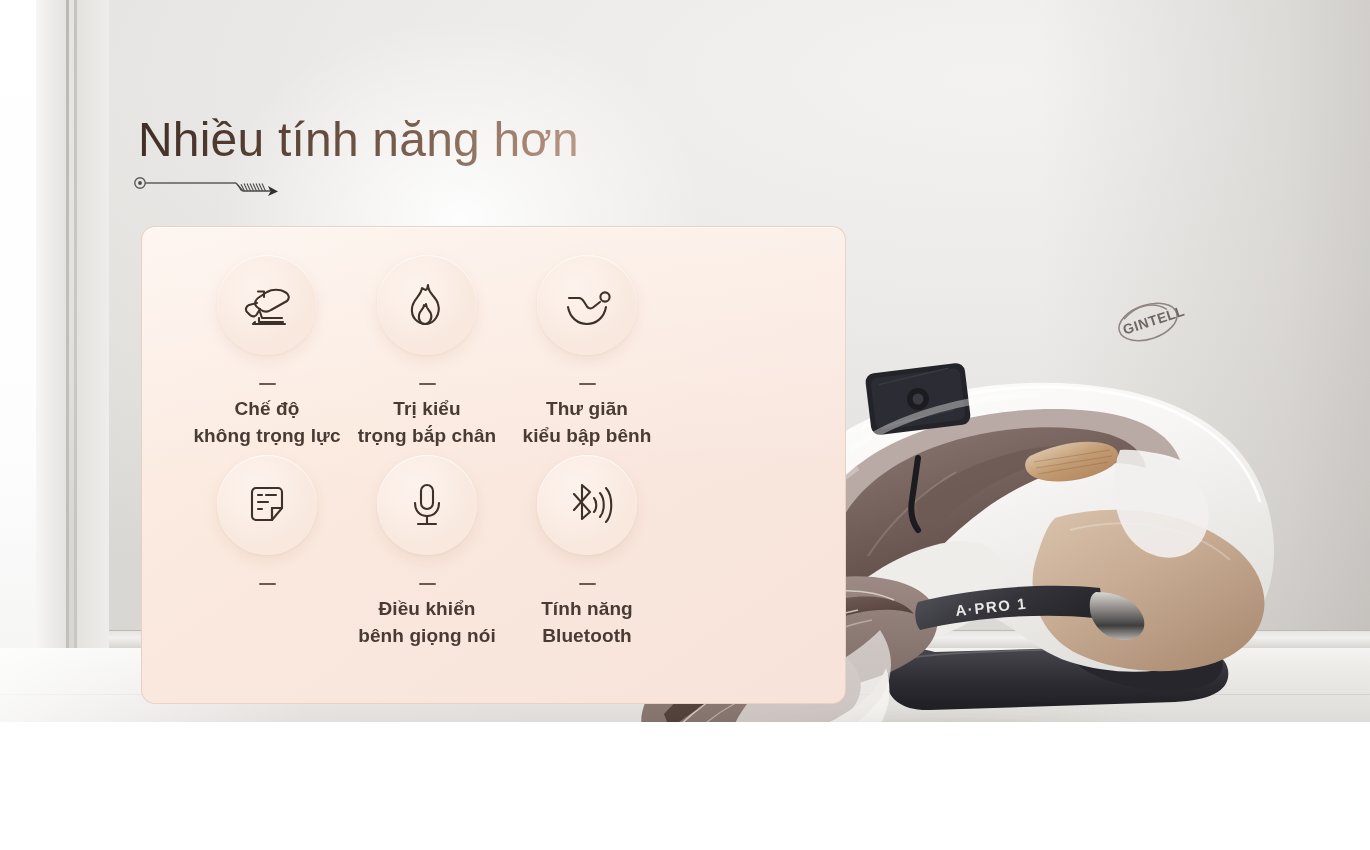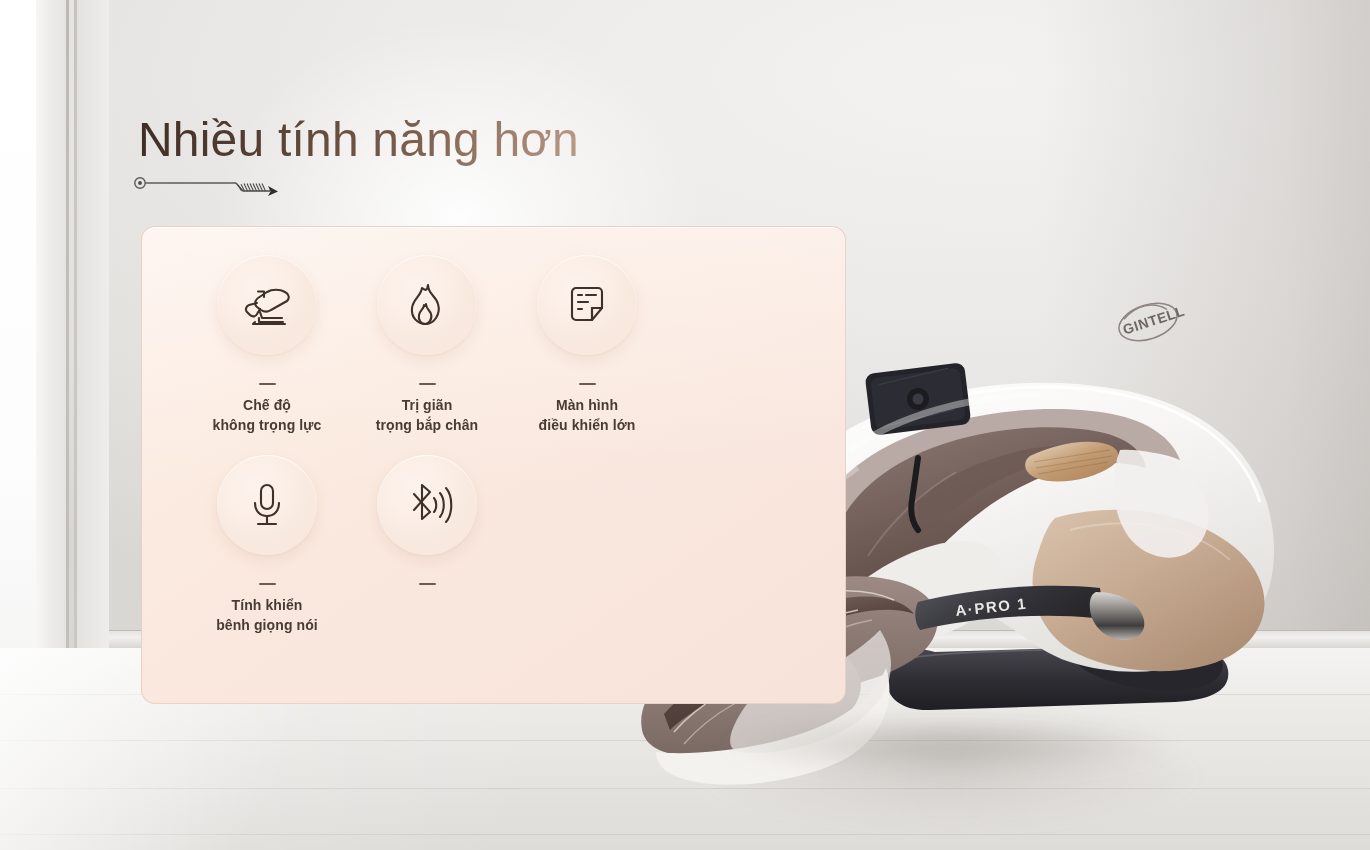--- a/index.html
+++ b/index.html
@@ -7,21 +7,21 @@
   html, body {
     width: 1370px;
     height: 850px;
     overflow: hidden;
     font-family: "Liberation Sans", sans-serif;
   }
 
   #stage {
     position: relative;
     width: 1370px;
-    height: 850px;
+    height: 722px;
     background: #15803d;
     overflow: hidden;
   }
 
   
   .scene { position: absolute; inset: 0; }
 
   .wall-back {
     position: absolute;
     left: 0; top: 0; right: 0; height: 648px;
@@ -159,21 +159,21 @@
   }
 
   .dash {
     width: 17px; height: 2px;
     background: #6b5a4d;
     margin: 28px auto 11px;
     border-radius: 1px;
   }
 
   .caption {
-    font-size: 14px;
+    font-size: 19px;
     line-height: 1.42;
     color: #473b33;
     font-weight: 600;
     letter-spacing: 0.1px;
   }
 
   
   .chair { position: absolute; left: 600px; top: 200px; width: 700px; height: 600px; }
 
   .chair-shadow {
@@ -429,69 +429,84 @@
             <path d="M30 9 C30 18 38 20 40 28 C43 38 36 48 28 48
                      C19 48 13 41 14 32 C15 23 23 20 24 12
                      C27 14 29 16 30 9 Z"></path>
             <path d="M28 28 C28 33 32 34 33 38 C34.5 43 31 48 27 48
                      C23 48 20 44 21 39 C22 34 26 33 26 29
                      C27 30 28 31 28 28 Z"></path>
           </svg>
         </div>
         <div class="dash"></div>
         <div class="caption">
-          <div>Trị giãn</div>
+          <div>Trị kiểu</div>
           <div>trọng bắp chân</div>
         </div>
       </div>
 
+      <div class="feature">
+        <div class="icon-circle">
+          <svg width="58" height="58" viewBox="0 0 58 58">
+            <path d="M11 22 L21 22 C23.5 22 25 24 26.5 26.5 L29 30.5
+                     C30.5 32.5 33 33 35 31.5 L42 26" stroke-width="3.2"></path>
+            <circle cx="47" cy="21" r="4.6" stroke-width="2.4"></circle>
+            <path d="M10 31 C12 42 20 48 29 48 C38 48 46 42 48 31" stroke-width="2.4"></path>
+          </svg>
+        </div>
+        <div class="dash"></div>
+        <div class="caption">
+          <div>Thư giãn</div>
+          <div>kiểu bập bênh</div>
+        </div>
+      </div>
 
       <div class="feature">
         <div class="icon-circle">
           <svg width="58" height="58" viewBox="0 0 58 58">
             <path d="M14 16 C14 13.8 15.8 12 18 12 L40 12 C42.2 12 44 13.8 44 16
                      L44 32 L34 32 L34 44 L18 44 C15.8 44 14 42.2 14 40 Z"></path>
             <path d="M34 44 L34 32 L44 32 Z"></path>
             <path d="M20 19 L24 19" stroke-width="3.4"></path>
             <path d="M28 19 L38 19" stroke-width="3.4"></path>
             <path d="M20 26 L30 26" stroke-width="3.4"></path>
             <path d="M20 33 L24 33" stroke-width="3.4"></path>
           </svg>
         </div>
         <div class="dash"></div>
-        <div class="caption">
-          <div>Màn hình</div>
-          <div>điều khiển lớn</div>
-        </div>
       </div>
 
       <div class="feature">
         <div class="icon-circle">
           <svg width="58" height="58" viewBox="0 0 58 58">
             <rect x="23" y="9" width="12" height="24" rx="6"></rect>
             <path d="M17 27 C17 35 22 40 29 40 C36 40 41 35 41 27"></path>
             <path d="M29 40 L29 48"></path>
             <path d="M20 48 L38 48"></path>
           </svg>
         </div>
         <div class="dash"></div>
         <div class="caption">
-          <div>Tính khiển</div>
+          <div>Điều khiển</div>
           <div>bênh giọng nói</div>
         </div>
       </div>
 
       <div class="feature">
         <div class="icon-circle">
           <svg width="58" height="58" viewBox="0 0 58 58">
             <path d="M16 18 L32 36 L24 43 L24 9 L32 16 L16 34"></path>
             <path d="M36 22 C39 25.5 39 32.5 36 36"></path>
             <path d="M42 17 C47 23 47 35 42 41"></path>
             <path d="M48 12 C55 20 55 38 48 46"></path>
           </svg>
         </div>
         <div class="dash"></div>
+        <div class="caption">
+          <div>Tính năng</div>
+          <div>Bluetooth</div>
+        </div>
       </div>
 
     </div>
   </div>
 
 </div>
 
 </body></html>

